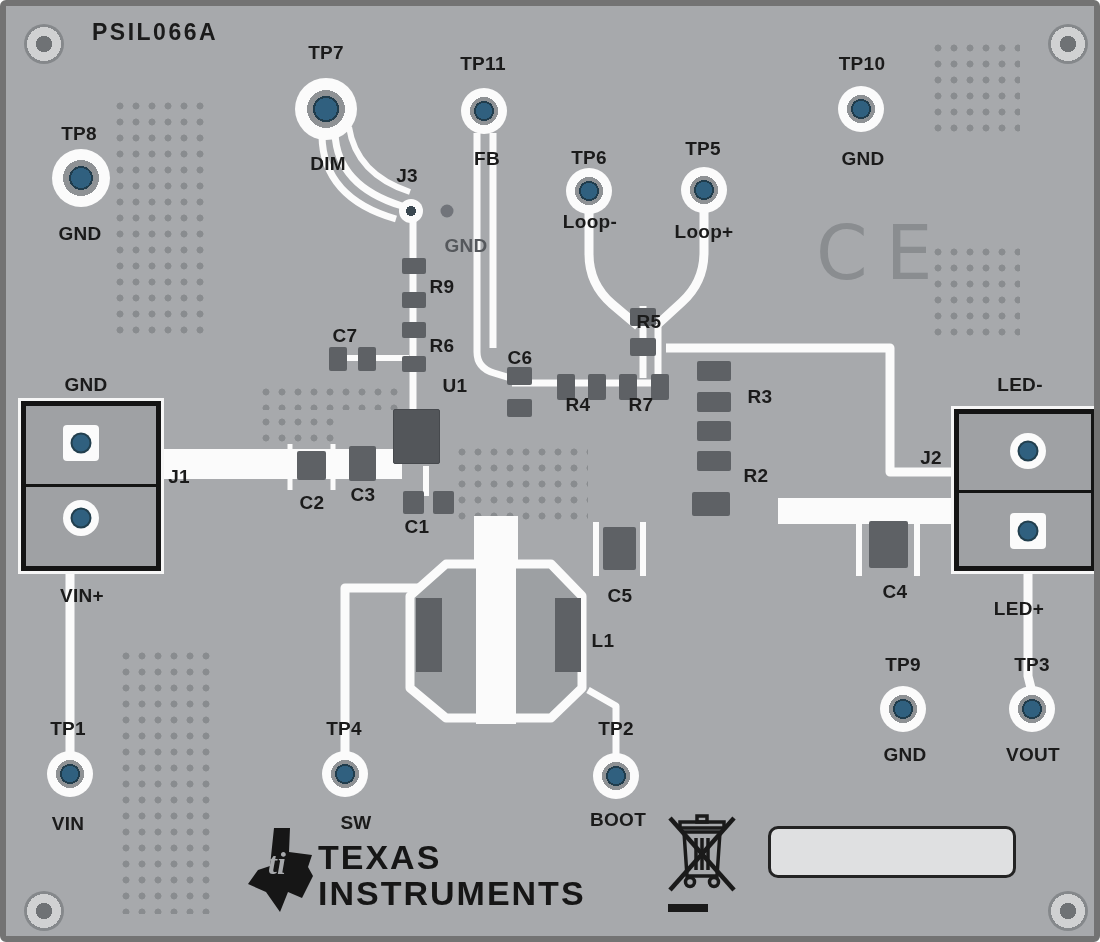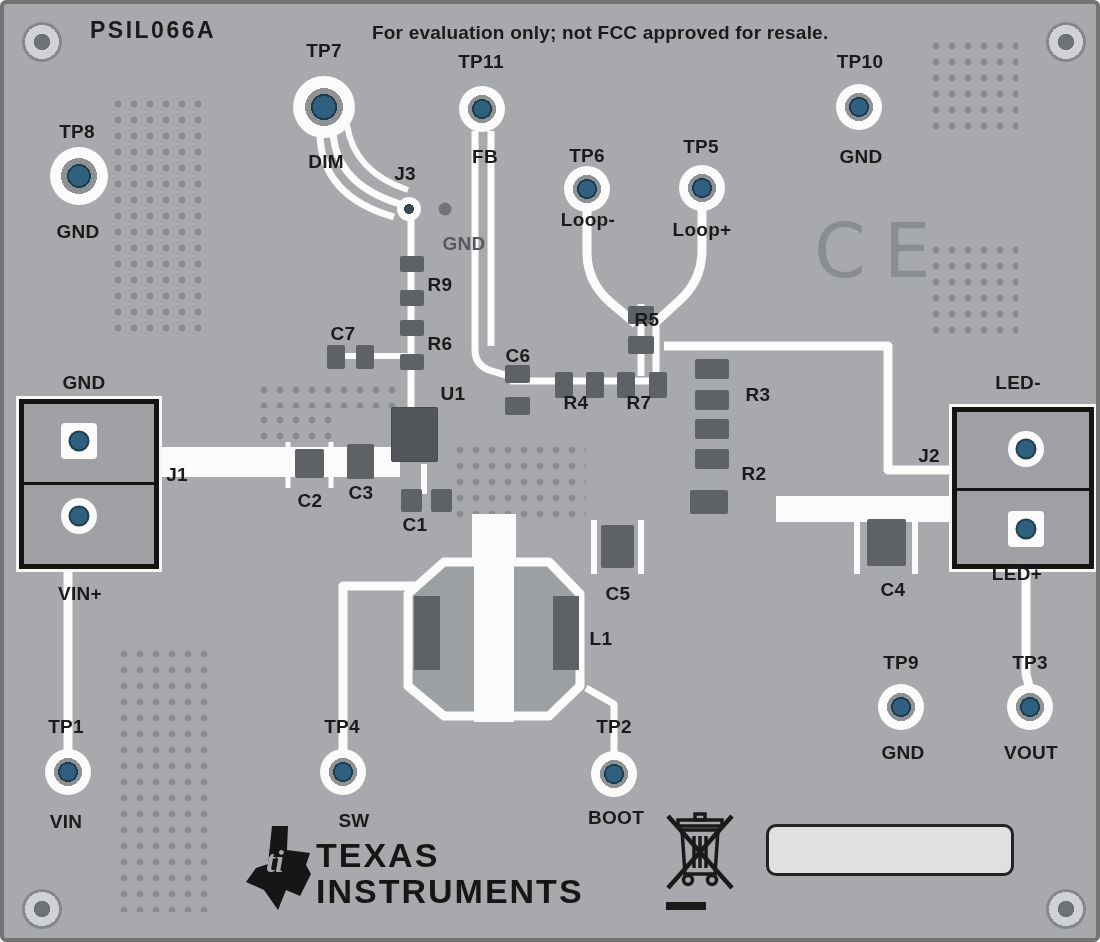--- a/index.html
+++ b/index.html
@@ -1,19 +1,19 @@
 <!DOCTYPE html>
 <html><head>
 <meta charset="utf-8">
 <style>
   * { margin:0; padding:0; box-sizing:border-box; }
   html,body { background:#ffffff; font-family:"Liberation Sans", sans-serif; }
   .board {
     position:relative; width:1100px; height:942px;
-    background:#a7a9ac; border:4px solid #737373; border-radius:6px;
+    background:#a7a9ac; border:6px solid #737373; border-radius:6px;
     overflow:hidden;
   }
   
   .dots {
     position:absolute; z-index:1;
     background-image:radial-gradient(circle, #898c8f 0 3.2px, rgba(0,0,0,0) 3.8px);
     background-size:16px 16px;
   }
   
   .traces { position:absolute; left:0; top:0; z-index:2; }
@@ -107,39 +107,38 @@
       <rect x="549" y="592" width="26" height="74" fill="#5e6165"></rect>
     </g>
   </svg>
 
   <div class="hole" style="left:38px;top:38px"></div>
   <div class="hole" style="left:1062px;top:38px"></div>
   <div class="hole" style="left:38px;top:905px"></div>
   <div class="hole" style="left:1062px;top:905px"></div>
 
   <div class="lbl-tl psil">PSIL066A</div>
-  <div class="lbl-tl disclaimer">For evaluation only; not FCC approved for resale.</div>
 
   <div class="conn" style="left:15px;top:395px;width:140px;height:170px">
     <div class="divider" style="top:78px"></div>
   </div>
   <div class="cpad square" style="left:75px;top:437px"></div>
   <div class="cpad round" style="left:75px;top:512px"></div>
   <div class="lbl" style="left:80px;top:379px">GND</div>
   <div class="lbl" style="left:173px;top:471px">J1</div>
   <div class="lbl" style="left:76px;top:590px">VIN+</div>
 
   <div class="conn" style="left:948px;top:403px;width:142px;height:162px">
     <div class="divider" style="top:76px"></div>
   </div>
   <div class="cpad round" style="left:1022px;top:445px"></div>
   <div class="cpad square" style="left:1022px;top:525px"></div>
   <div class="lbl" style="left:1014px;top:379px">LED-</div>
   <div class="lbl" style="left:925px;top:452px">J2</div>
-  <div class="lbl" style="left:1013px;top:570px">LED+</div>
+  <div class="lbl" style="left:1013px;top:603px">LED+</div>
 
   <div class="j3pad-l" style="left:405px;top:205px"></div>
   <div class="j3pad-r" style="left:441px;top:205px"></div>
   <div class="lbl" style="left:401px;top:170px">J3</div>
   <div class="lbl gray-lbl" style="left:460px;top:240px">GND</div>
 
   <div class="tp tp-big" style="left:320px;top:103px"></div>
   <div class="tp tp-std" style="left:478px;top:105px"></div>
   <div class="tp tp-std" style="left:583px;top:185px"></div>
   <div class="tp tp-std" style="left:698px;top:184px"></div>
@@ -198,21 +197,21 @@
   <div class="comp" style="left:343px;top:440px;width:27px;height:35px"></div>
   <div class="comp" style="left:397px;top:485px;width:21px;height:23px"></div>
   <div class="comp" style="left:427px;top:485px;width:21px;height:23px"></div>
   <div class="comp" style="left:597px;top:521px;width:33px;height:43px"></div>
   <div class="comp" style="left:863px;top:515px;width:39px;height:47px"></div>
 
   <div class="lbl" style="left:436px;top:281px">R9</div>
   <div class="lbl" style="left:436px;top:340px">R6</div>
   <div class="lbl" style="left:339px;top:330px">C7</div>
   <div class="lbl" style="left:514px;top:352px">C6</div>
-  <div class="lbl" style="left:449px;top:390px">U1</div>
+  <div class="lbl" style="left:449px;top:380px">U1</div>
   <div class="lbl" style="left:572px;top:399px">R4</div>
   <div class="lbl" style="left:635px;top:399px">R7</div>
   <div class="lbl" style="left:643px;top:316px">R5</div>
   <div class="lbl" style="left:754px;top:391px">R3</div>
   <div class="lbl" style="left:750px;top:470px">R2</div>
   <div class="lbl" style="left:306px;top:497px">C2</div>
   <div class="lbl" style="left:357px;top:489px">C3</div>
   <div class="lbl" style="left:411px;top:521px">C1</div>
   <div class="lbl" style="left:614px;top:590px">C5</div>
   <div class="lbl" style="left:889px;top:586px">C4</div>

